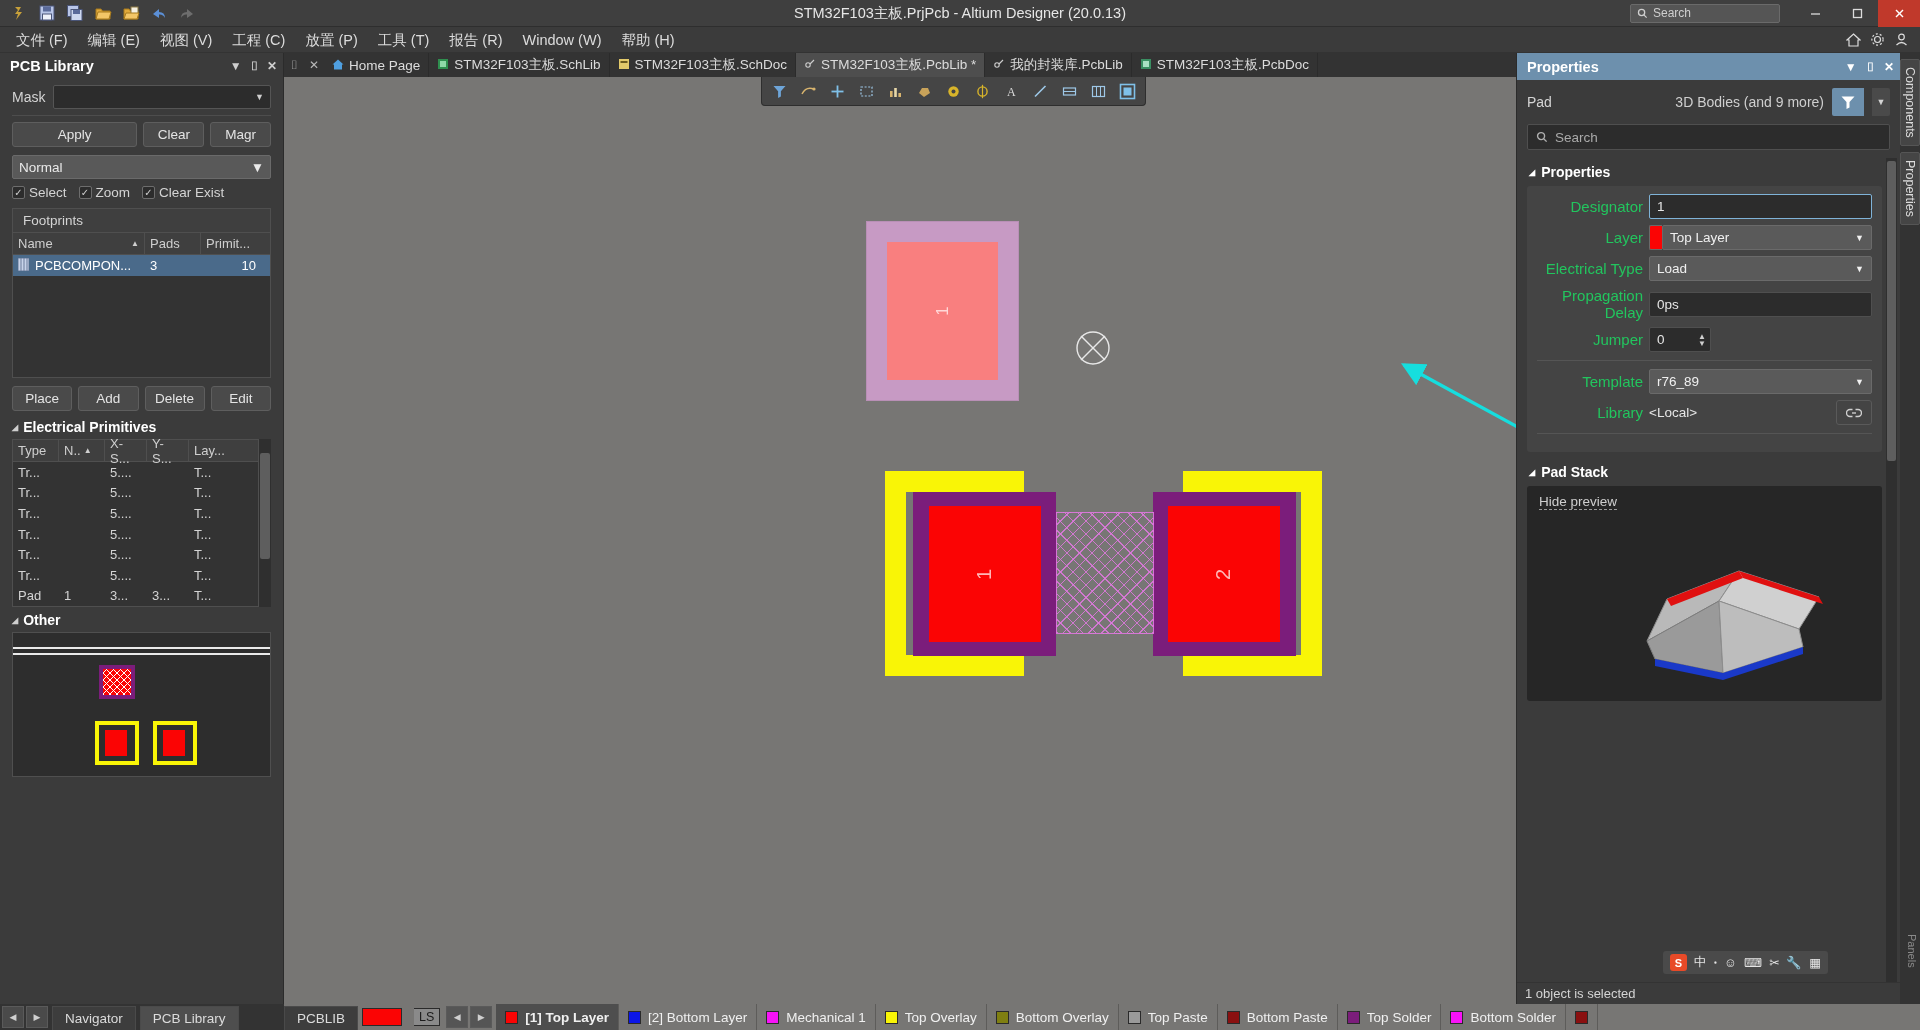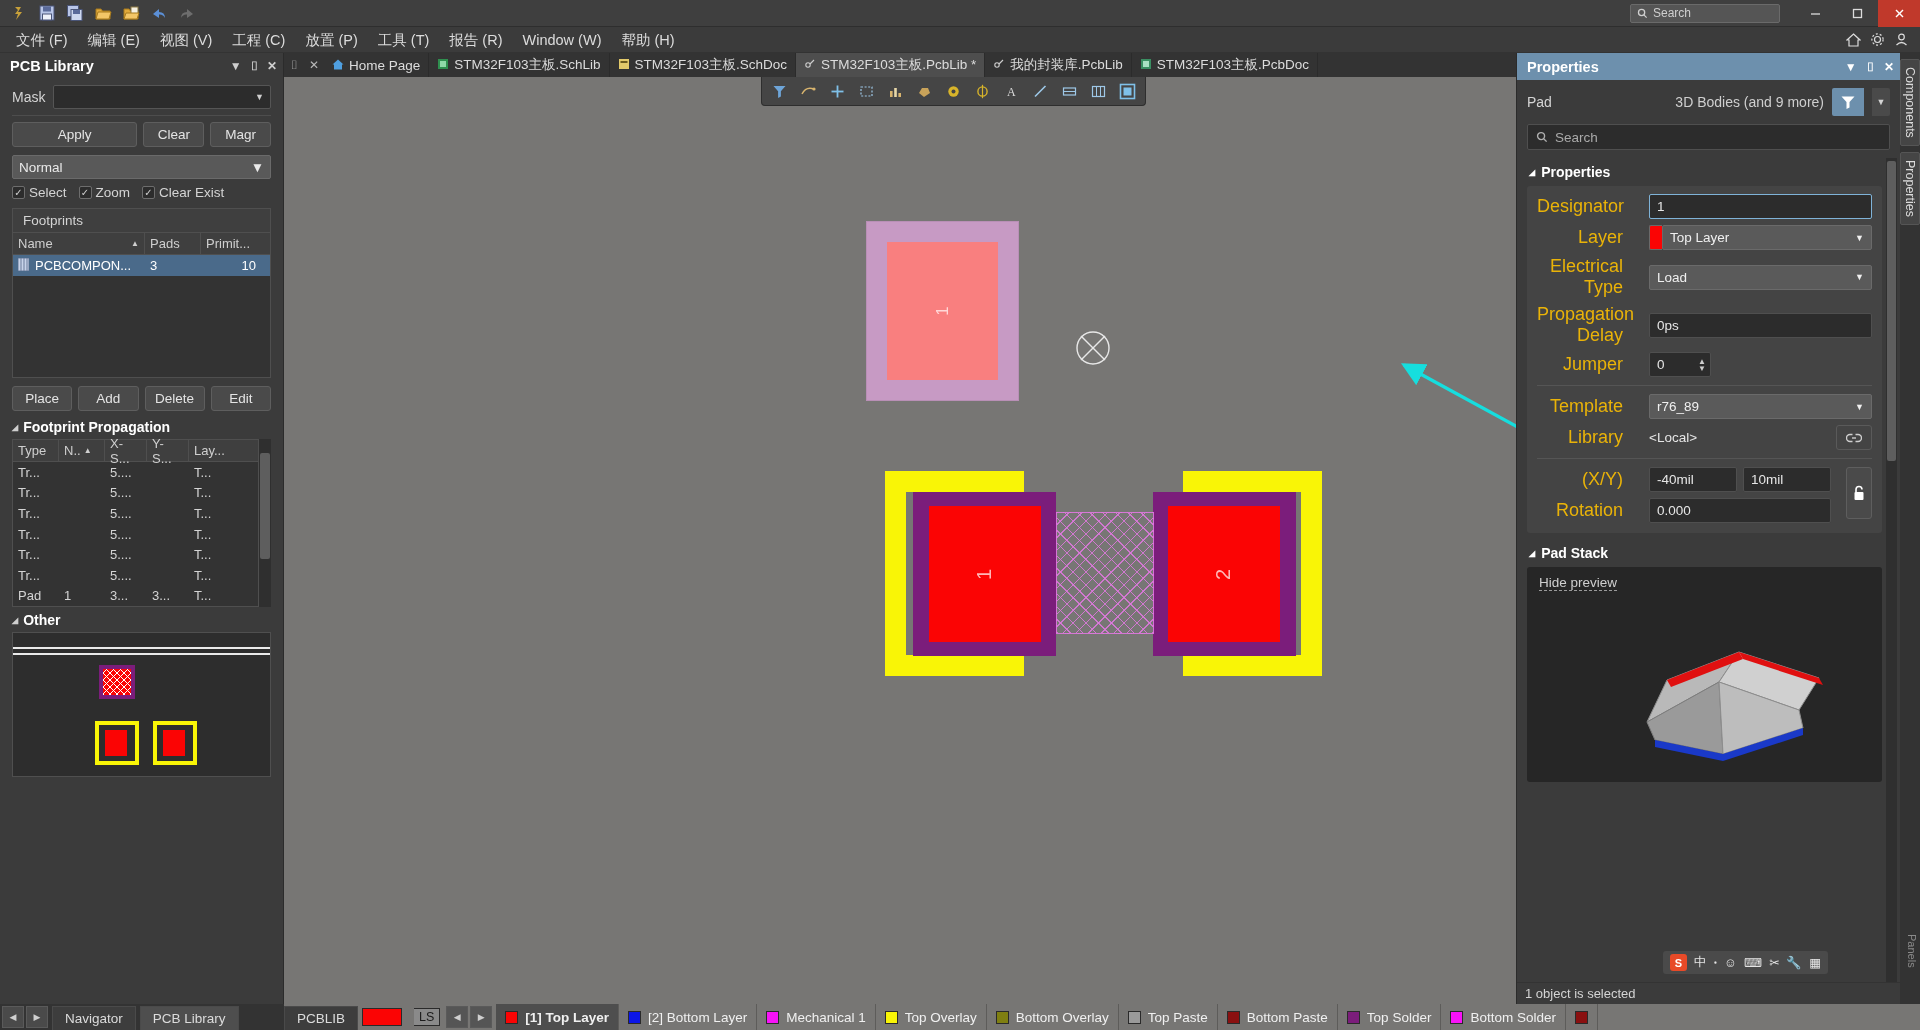--- a/index.html
+++ b/index.html
@@ -155,21 +155,21 @@
   .rp-objrow .obj-type { color: #d4d4d4; font-size: 14px; }
   .rp-objrow .obj-more { margin-left: auto; color: #cfcfcf; font-size: 14px; }
   .filter-btn { width: 32px; height: 28px; background: #6d90ad; display: flex; align-items: center; justify-content: center; border-radius: 2px 0 0 2px; }
   .filter-drop { width: 18px; height: 28px; background: #4a4a4a; display: flex; align-items: center; justify-content: center; border-radius: 0 2px 2px 0; font-size: 9px; }
   .rp-search { margin: 2px 10px 8px 10px; height: 26px; background: #2c2c2c; border: 1px solid #4f4f4f; border-radius: 2px; display: flex; align-items: center; gap: 7px; padding: 0 8px; color: #aaa; font-size: 13.5px; }
   .rp-scrollarea { flex: 1 1 auto; overflow: hidden; position: relative; display: flex; }
   .rp-content { flex: 1 1 auto; padding: 0 4px 0 10px; overflow: hidden; }
   .rp-group-title { font-weight: bold; color: #fff; font-size: 14px; display: flex; align-items: center; gap: 6px; margin: 6px 0 6px 2px; }
   .card { background: #444; border-radius: 3px; padding: 8px 10px 10px 10px; }
   .prow { display: flex; align-items: center; margin-bottom: 6px; }
-  .prow .plab { width: 112px; text-align: right; padding-right: 26px; font-size: 18px; color: #eab308; }
+  .prow .plab { width: 112px; text-align: right; padding-right: 6px; font-size: 15px; color: #22c55e; }
   .pfield { flex: 1; height: 25px; background: #2c2c2c; border: 1px solid #4f4f4f; border-radius: 2px; color: #e6e6e6; font-size: 13.5px; display: flex; align-items: center; padding: 0 7px; }
   .pfield.focus { border: 1px solid #7fb3d8; }
   .pcombo { flex: 1; height: 25px; background: #5a5a5a; border: 1px solid #6a6a6a; border-radius: 2px; color: #f0f0f0; font-size: 13.5px; display: flex; align-items: center; justify-content: space-between; padding: 0 7px; }
   .layer-swatch { width: 13px; height: 25px; background: #fb0404; border: 1px solid #6a6a6a; border-right: none; border-radius: 2px 0 0 2px; }
   .spin { width: 62px; height: 25px; background: #2c2c2c; border: 1px solid #4f4f4f; border-radius: 2px; display: flex; align-items: center; padding: 0 4px 0 7px; font-size: 13.5px; color: #e6e6e6; }
   .spin .arrows { margin-left: auto; display: flex; flex-direction: column; line-height: 7px; font-size: 8px; color: #cfcfcf; }
   .linkbtn { width: 36px; height: 25px; background: #444; border: 1px solid #5a5a5a; border-radius: 3px; display: flex; align-items: center; justify-content: center; color: #cfcfcf; }
   .lockbtn { width: 26px; height: 52px; background: #4a4a4a; border: 1px solid #5e5e5e; border-radius: 3px; display: flex; align-items: center; justify-content: center; margin-left: 6px; }
   .divider { border-top: 1px solid #555; margin: 8px 0; }
   .preview-box { background: #262626; border-radius: 3px; height: 215px; position: relative; overflow: hidden; margin-top: 2px; }
@@ -244,20 +244,21 @@
         <svg width="18" height="15" viewBox="0 0 18 15">
             <path d="M3 8 L9 3 L9 6 Q15 6 15 12 Q13 8 9 8.5 L9 12 Z" fill="#5b8fd6"></path>
           </svg>
       </div>
       <div class="ic">
         <svg width="18" height="15" viewBox="0 0 18 15">
             <path d="M15 8 L9 3 L9 6 Q3 6 3 12 Q5 8 9 8.5 L9 12 Z" fill="#6d6d6d"></path>
           </svg>
       </div>
     </div>
+    <div class="title-text">STM32F103主板.PrjPcb - Altium Designer (20.0.13)</div>
     <div class="tb-right">
       <div class="search-box">
         <svg width="11" height="11" viewBox="0 0 12 12">
             <circle cx="5" cy="5" r="3.4" fill="none" stroke="#d0d0d0" stroke-width="1.4"></circle>
             <line x1="7.5" y1="7.5" x2="10.5" y2="10.5" stroke="#d0d0d0" stroke-width="1.4"></line>
           </svg>
         <span>Search</span>
       </div>
       <div class="wbtn">
         <svg width="13" height="13" viewBox="0 0 13 13">
@@ -383,21 +384,21 @@
 
         <div class="btnrow" style="margin-top:8px">
           <div class="btn">Place</div>
           <div class="btn">Add</div>
           <div class="btn">Delete</div>
           <div class="btn">Edit</div>
         </div>
 
         <div class="grp-title">
           <span class="tri">◢</span>
-          <span>Footprint Propagation</span>
+          <span>Electrical Primitives</span>
         </div>
 
         <div style="display:flex">
           <div class="tbl" style="flex:1;height:168px">
             <div class="th">
               <div style="width:46px">Type</div>
               <div style="width:46px">
                 <span>N..</span>
                 <span style="font-size:8px">▲</span>
               </div>
@@ -735,39 +736,20 @@
                 <svg width="16" height="10" viewBox="0 0 16 10">
                     <path d="M6 5 H10" stroke="#cfcfcf" stroke-width="1.4"></path>
                     <path d="M6.5 1.5 H4 a3.5 3.5 0 0 0 0 7 H6.5" fill="none" stroke="#cfcfcf" stroke-width="1.4"></path>
                     <path d="M9.5 1.5 H12 a3.5 3.5 0 0 1 0 7 H9.5" fill="none" stroke="#cfcfcf" stroke-width="1.4"></path>
                   </svg>
               </div>
             </div>
 
             <div class="divider"></div>
 
-            <div style="display:flex;align-items:flex-start">
-              <div style="flex:1">
-                <div class="prow">
-                  <div class="plab">(X/Y)</div>
-                  <div class="pfield" style="flex:0 0 88px;margin-right:6px">-40mil</div>
-                  <div class="pfield" style="flex:0 0 88px">10mil</div>
-                </div>
-                <div class="prow" style="margin-bottom:0">
-                  <div class="plab">Rotation</div>
-                  <div class="pfield" style="flex:0 0 182px">0.000</div>
-                </div>
-              </div>
-              <div class="lockbtn">
-                <svg width="14" height="17" viewBox="0 0 14 17">
-                    <path d="M4 7 V4.5 a3 3 0 0 1 6 0" fill="none" stroke="#fff" stroke-width="1.6"></path>
-                    <rect x="2.5" y="7" width="9" height="8" rx="1" fill="#fff"></rect>
-                  </svg>
-              </div>
-            </div>
           </div>
 
           <div class="rp-group-title" style="margin-top:12px">
             <span style="font-size:8px">◢</span>
             <span>Pad Stack</span>
           </div>
           <div class="preview-box">
             <div class="hide-prev">Hide preview</div>
             <svg width="384" height="165" viewBox="0 0 384 165" style="position:absolute;left:0;top:45px">
               <polygon points="120,110 192,70 272,98 196,142" fill="#2b2b2b"></polygon>

